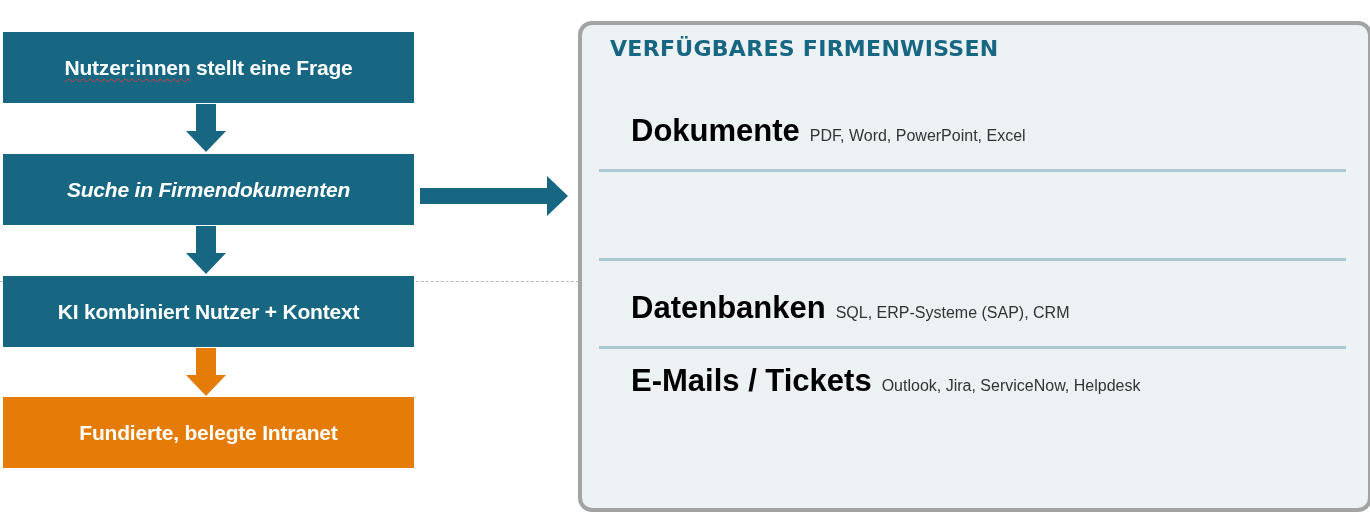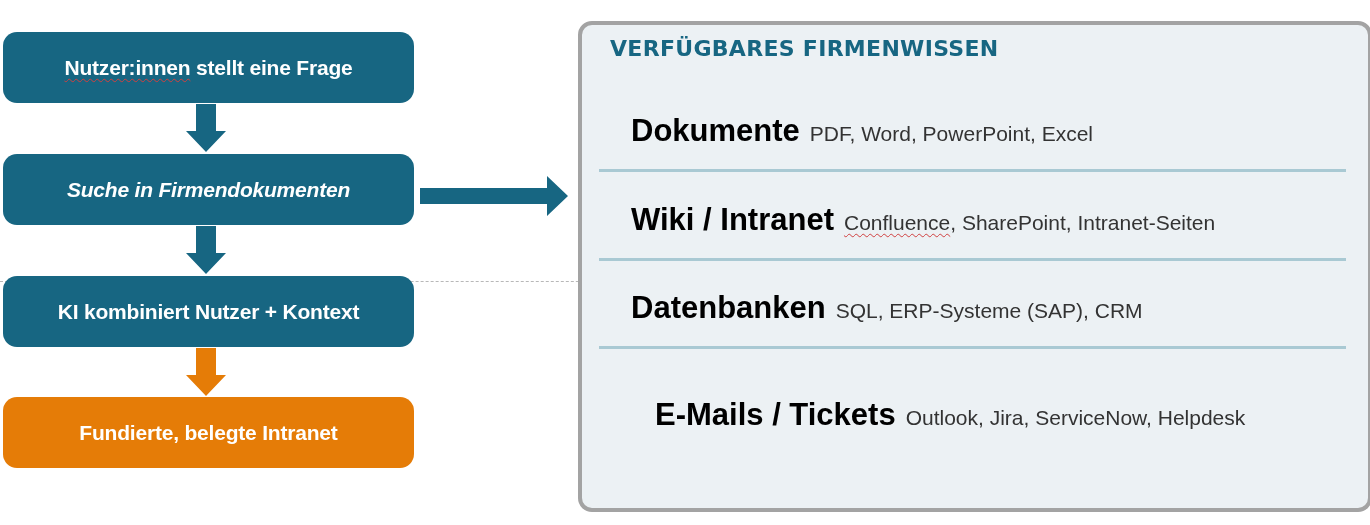--- a/index.html
+++ b/index.html
@@ -3,21 +3,21 @@
 <meta charset="utf-8">
 <style>
   html, body { margin: 0; padding: 0; }
   body {
     width: 1370px; height: 525px; position: relative; overflow: hidden;
     background: #ffffff;
     font-family: "Liberation Sans", "DejaVu Sans", sans-serif;
   }
   .box {
     position: absolute; left: 3px; width: 411px; height: 71px;
-    border-radius: 14px; color: #ffffff;
+    border-radius: 0; color: #ffffff;
     display: flex; align-items: center; justify-content: center;
     font-weight: bold; font-size: 21px; letter-spacing: -0.2px;
   }
   .box.blue { background: #176682; }
   .box.orange { background: #e57c07; }
   .spell { text-decoration: underline wavy #d04040; text-decoration-thickness: 1px; text-underline-offset: 3px; }
   .down-arrow { position: absolute; left: 186px; width: 40px; height: 48px; }
   .right-arrow { position: absolute; left: 420px; top: 176px; width: 148px; height: 40px; }
   .dotted {
     position: absolute; left: 0; top: 281px; width: 1370px; height: 0;
@@ -27,21 +27,21 @@
     position: absolute; left: 578px; top: 21px; width: 786px; height: 483px;
     border: 4px solid #a3a3a3; border-radius: 14px; background: #ecf1f4;
   }
   .panel-title {
     position: absolute; left: 28px; top: 11px;
     font-family: "DejaVu Sans", sans-serif; font-weight: bold; font-size: 22px;
     color: #176682; letter-spacing: 0.3px;
   }
   .row { position: absolute; left: 49px; white-space: nowrap; }
   .row .cat { font-weight: bold; font-size: 31px; color: #000000; margin-right: 10px; }
-  .row .desc { font-size: 21px; color: #333333; }
+  .row .desc { font-size: 16px; color: #333333; }
   .sep { position: absolute; left: 17px; width: 747px; height: 3px; background: #a9c9d3; }
 </style>
 </head>
 <body>
 
 <div class="box blue" style="top:32px;">
   <span><span class="spell">Nutzer:innen</span><span> stellt eine Frage</span></span>
 </div>
 
 <svg class="down-arrow" style="top:104px;" viewBox="0 0 40 48">
@@ -75,26 +75,23 @@
 </div>
 
 <div class="panel">
   <div class="panel-title">VERFÜGBARES FIRMENWISSEN</div>
 
   <div class="row" style="top:88px;">
     <span class="cat">Dokumente</span><span class="desc">PDF, Word, PowerPoint, Excel</span>
   </div>
   <div class="sep" style="top:144px;"></div>
 
-  <div class="row" style="top:177px;">
-    <span class="cat">Wiki / Intranet</span><span class="desc"><span class="spell">Confluence</span><span>, SharePoint, Intranet-Seiten</span></span>
-  </div>
   <div class="sep" style="top:233px;"></div>
 
   <div class="row" style="top:265px;">
     <span class="cat">Datenbanken</span><span class="desc">SQL, ERP-Systeme (SAP), CRM</span>
   </div>
   <div class="sep" style="top:321px;"></div>
 
-  <div class="row" style="top:372px;margin-left:24px;">
+  <div class="row" style="top:338px;">
     <span class="cat">E-Mails / Tickets</span><span class="desc">Outlook, Jira, ServiceNow, Helpdesk</span>
   </div>
 </div>
 
 </body></html>

